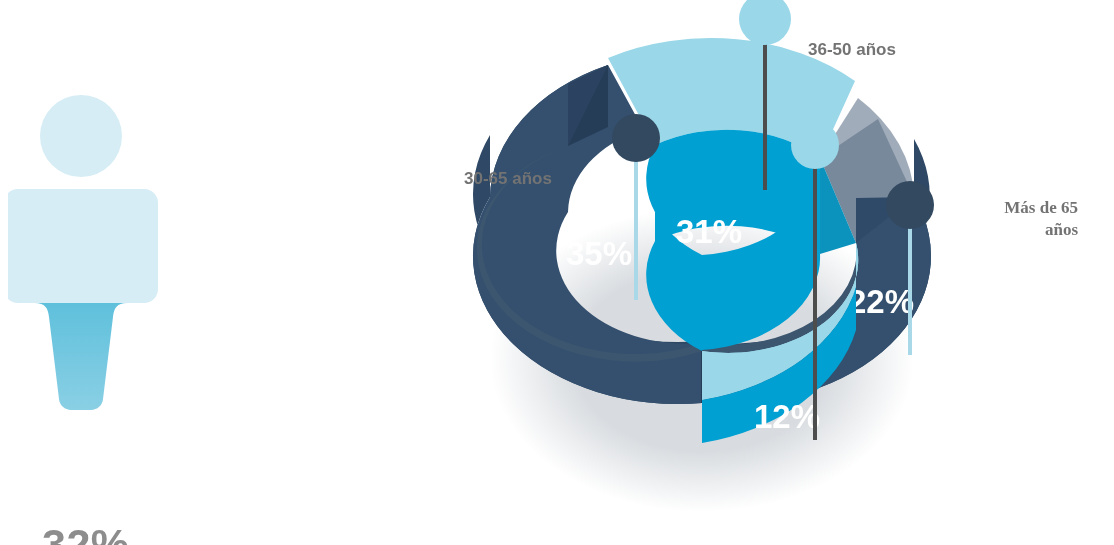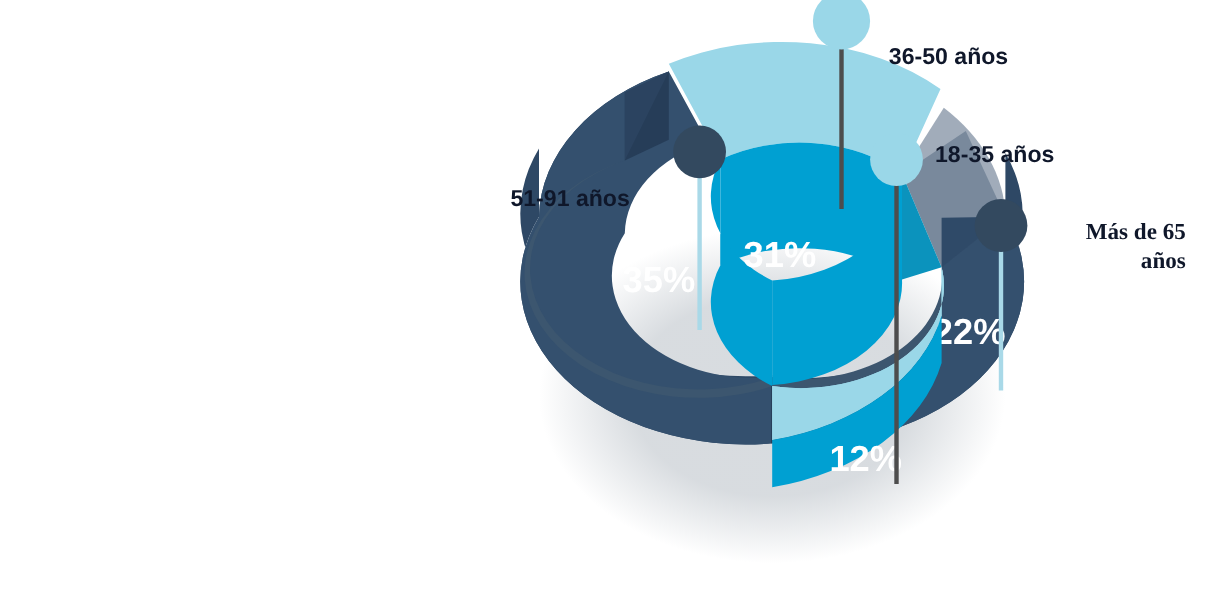--- a/index.html
+++ b/index.html
@@ -64,22 +64,22 @@
     position: absolute;
     left: 0;
     top: 0;
   }
 
   
   .callout {
     position: absolute;
     font-family: "Liberation Sans", sans-serif;
     font-weight: bold;
-    font-size: 21px;
-    color: #0f172a;
+    font-size: 17px;
+    color: #737373;
     line-height: 1.28;
     white-space: pre-line;
   }
   .callout-3650 { left: 368px; top: 39px; }
   .callout-1835 { left: 410px; top: 128px; }
   .callout-5165 { left: 24px;  top: 168px; }
   .callout-65   { left: 518px; top: 197px; text-align: right; width: 120px; font-family: Liberation Serif, serif; }
 
   .seg-value {
     font-family: "Liberation Sans", sans-serif;
@@ -87,20 +87,48 @@
     fill: #ffffff;
   }
 </style>
 </head>
 <body>
 
 <div id="infographic">
 
   <div class="gender-panel">
 
+    <div class="figure-block male">
+      <svg class="figure-svg" width="160" height="330" viewBox="0 0 160 330">
+        <defs>
+          <linearGradient id="maleLegGrad" x1="0" y1="0" x2="0" y2="1">
+            <stop offset="0%" stop-color="#5fc0dc"></stop>
+            <stop offset="100%" stop-color="#93d3e6"></stop>
+          </linearGradient>
+          <clipPath id="maleBodyClip">
+            <path d="M10,101 h126 a14,14 0 0 1 14,14 v86
+                     a14,14 0 0 1 -14,14 h-17
+                     c-10,0 -13,5 -14,14
+                     l-10,82 a12,12 0 0 1 -12,11 h-20
+                     a12,12 0 0 1 -12,-11
+                     l-10,-82 c-1,-9 -4,-14 -14,-14
+                     h-17 a14,14 0 0 1 -14,-14 v-86
+                     a14,14 0 0 1 14,-14 z"></path>
+          </clipPath>
+        </defs>
+
+        <circle cx="73" cy="48" r="41" fill="#d6edf5"></circle>
+
+        <g clip-path="url(#maleBodyClip)">
+          <rect x="-5" y="95" width="170" height="120" fill="#d6edf5"></rect>
+          <rect x="-5" y="215" width="170" height="130" fill="url(#maleLegGrad)"></rect>
+        </g>
+      </svg>
+      <div class="pct-label male">32%</div>
+    </div>
 
   </div>
 
   <div class="donut-panel">
 
     <svg class="donut-svg" width="674" height="545" viewBox="0 0 674 545">
       <defs>
         <radialGradient id="dropShadow" cx="50%" cy="50%" r="50%">
           <stop offset="60%" stop-color="#b8bfc6" stop-opacity="0.55"></stop>
           <stop offset="100%" stop-color="#b8bfc6" stop-opacity="0"></stop>
@@ -185,19 +213,18 @@
       <circle cx="375" cy="145" r="24" fill="#9ad7e8"></circle>
 
       <line x1="196" y1="140" x2="196" y2="300" stroke="#a9d9e8" stroke-width="4"></line>
       <circle cx="196" cy="138" r="24" fill="#33495f"></circle>
 
       <line x1="470" y1="205" x2="470" y2="355" stroke="#a9d9e8" stroke-width="4"></line>
       <circle cx="470" cy="205" r="24" fill="#33495f"></circle>
     </svg>
 
     <div class="callout callout-3650">36-50 años</div>
-    <div class="callout callout-1835">18-35 años</div>
-    <div class="callout callout-5165">51-91 años</div>
+    <div class="callout callout-5165">30-65 años</div>
     <div class="callout callout-65">Más de 65
 años</div>
   </div>
 
 </div>
 
 </body></html>

